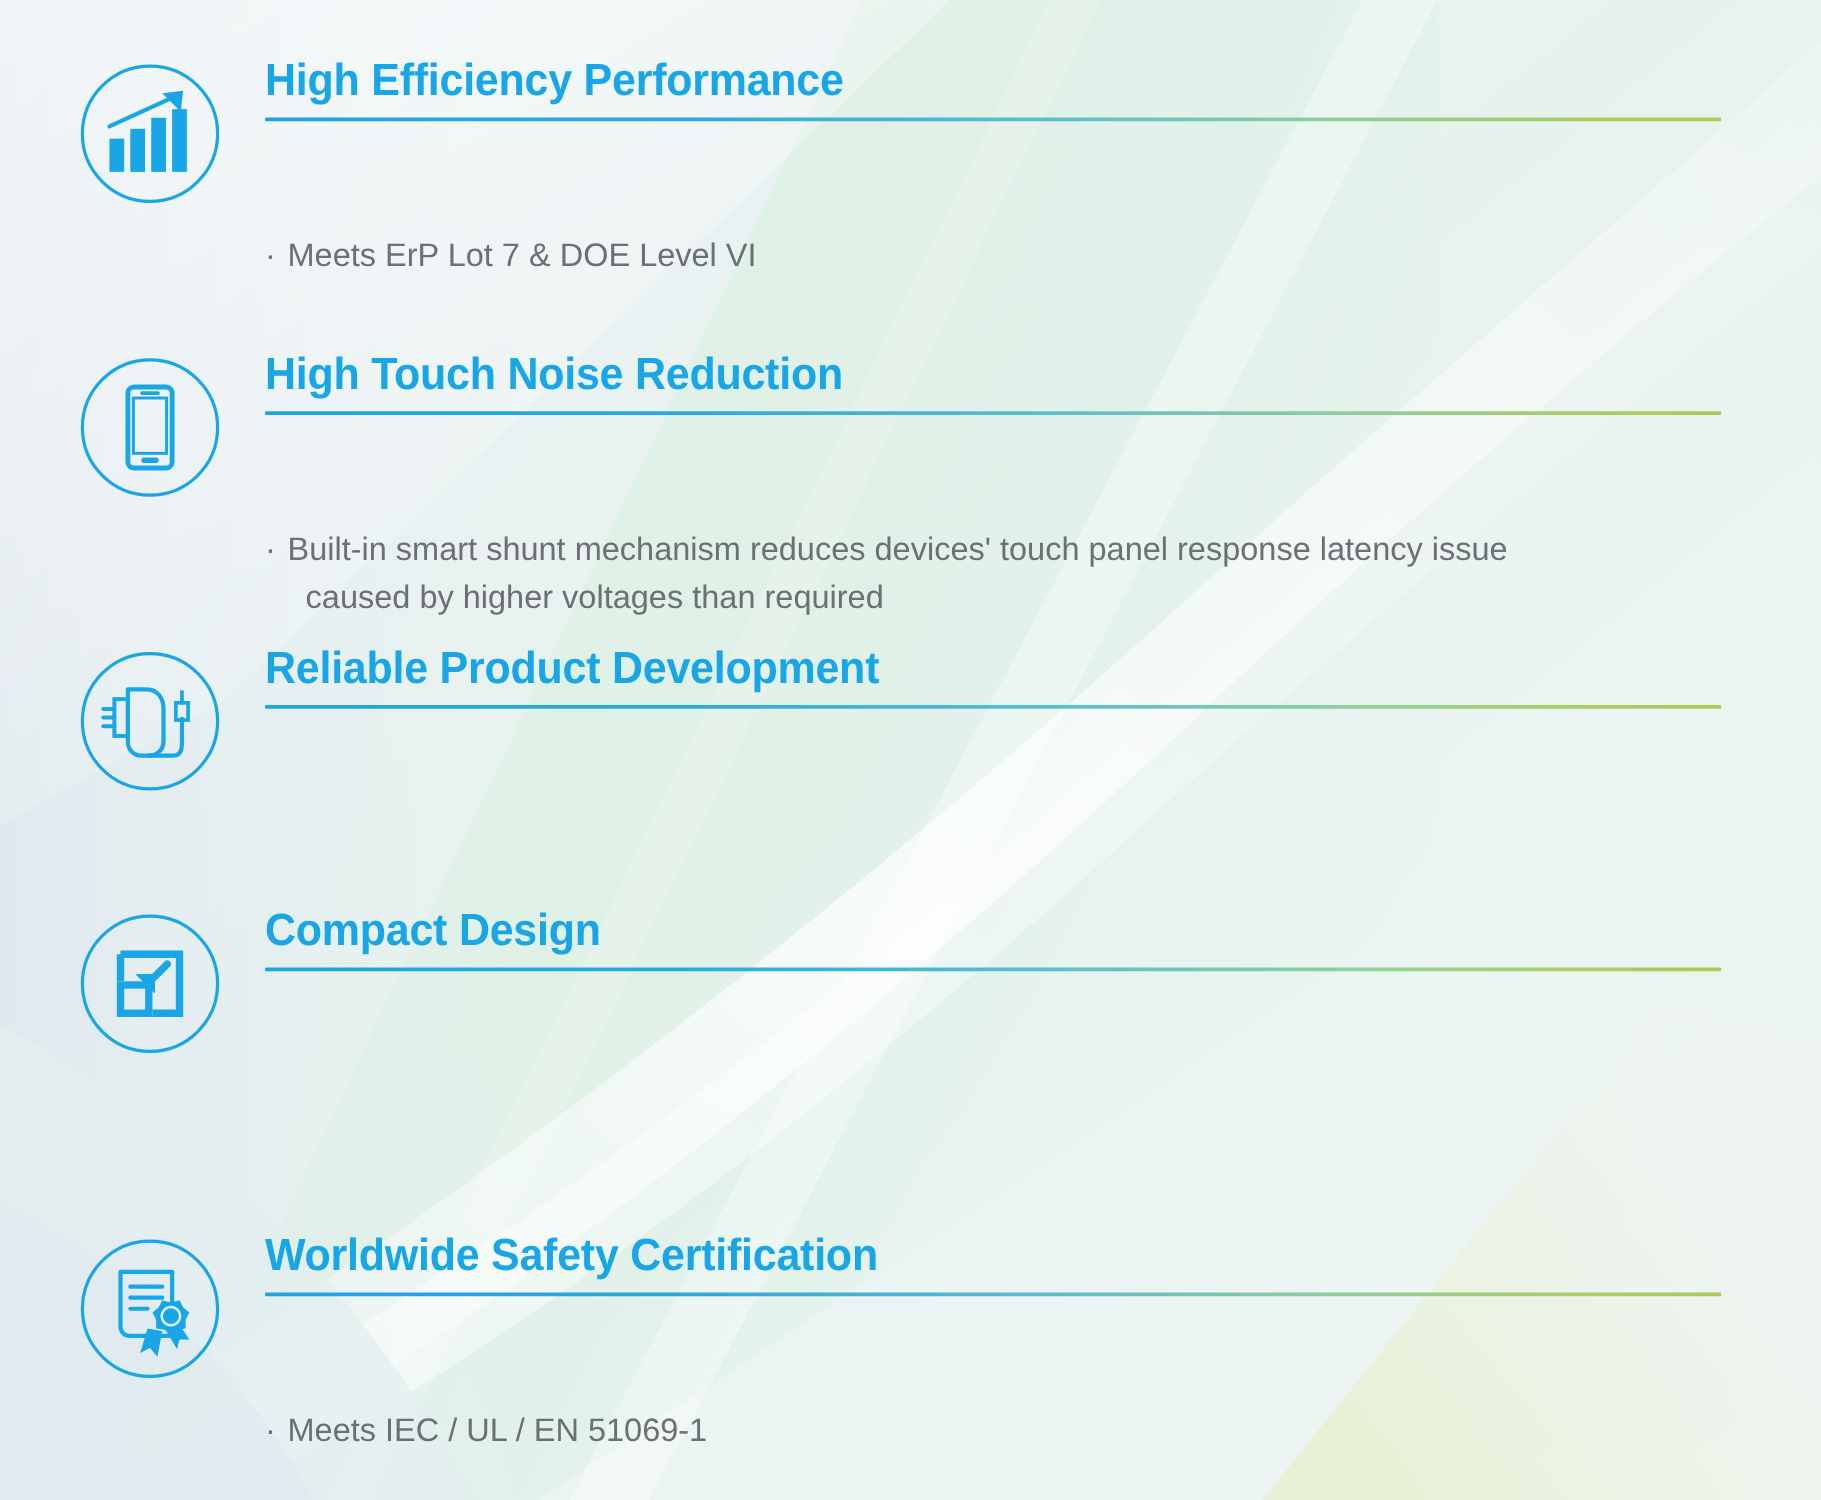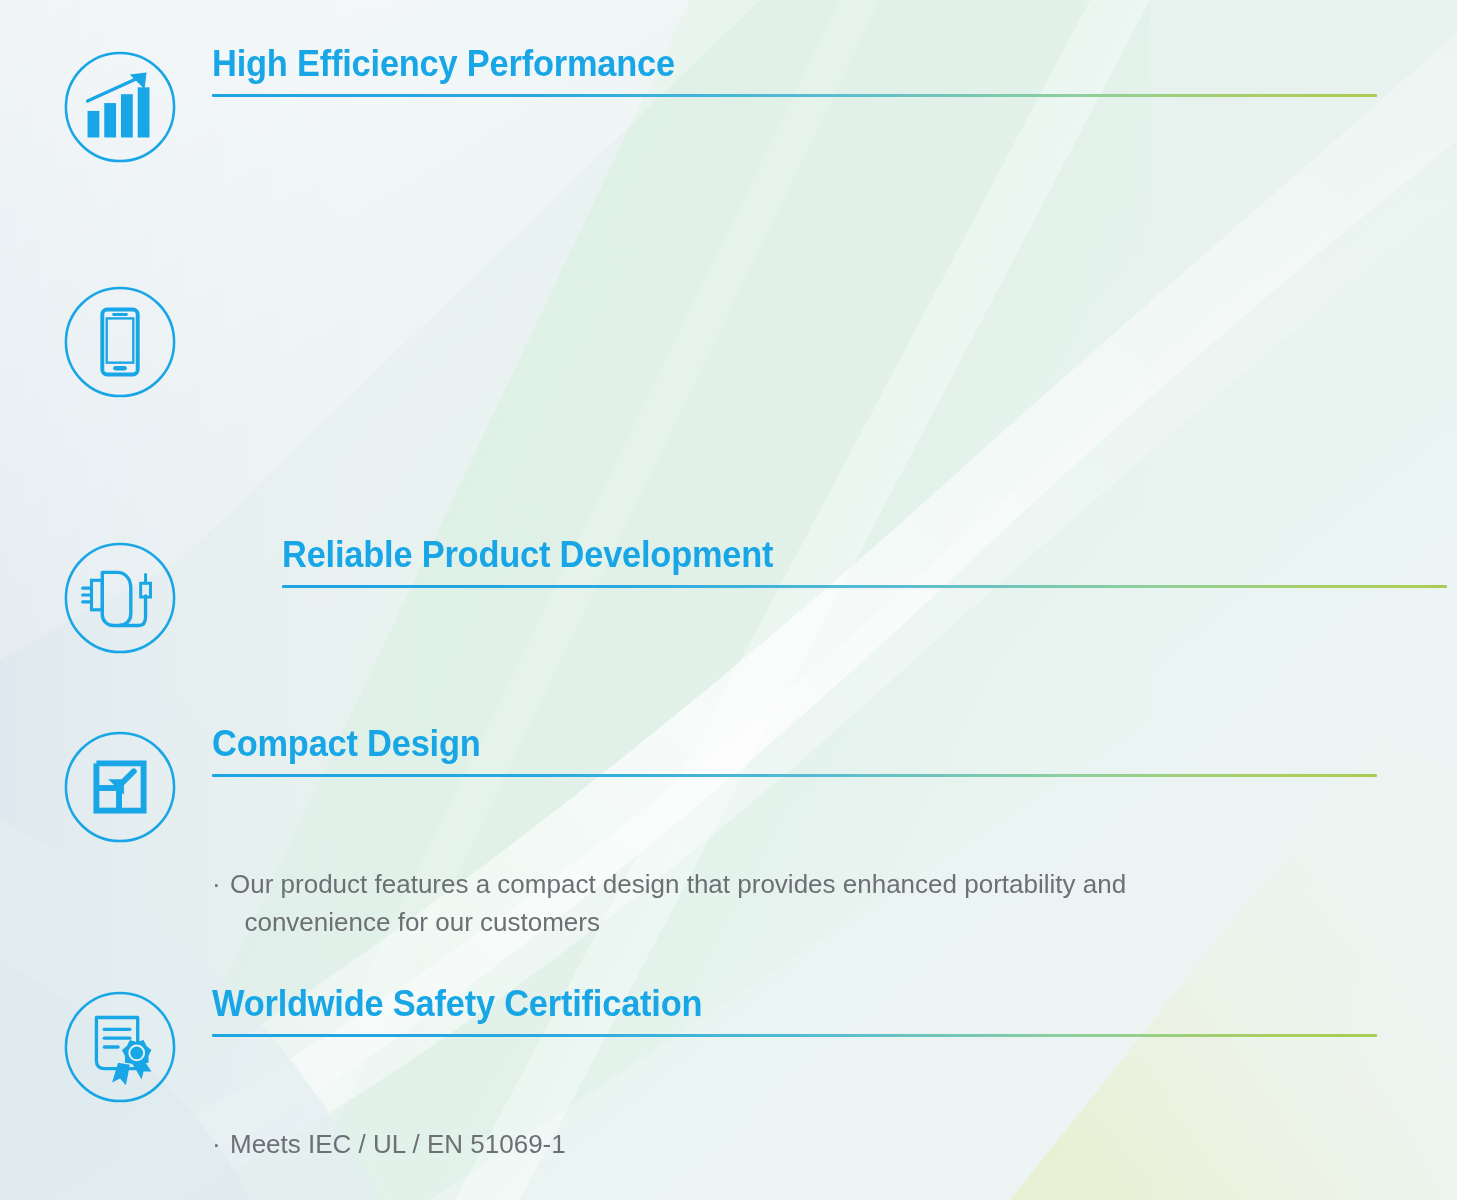--- a/index.html
+++ b/index.html
@@ -196,36 +196,47 @@
         <rect x="44" y="56" width="12" height="35" fill="#18a6e6"></rect>
         <rect x="61" y="47" width="12" height="44" fill="#18a6e6"></rect>
         <rect x="78" y="40" width="12" height="51" fill="#18a6e6"></rect>
         <path d="M 27,54 L 84,28" fill="none" stroke="#18a6e6" stroke-width="3.4" stroke-linecap="round"></path>
         <path d="M 70,27 L 87,25 L 85,42 Z" fill="#18a6e6"></path>
       </svg>
     </div>
     <div class="feature-body">
       <h2 class="feature-title">High Efficiency Performance</h2>
       <div class="feature-divider"></div>
+      <div class="feature-desc">
+        <span class="bullet-line">Meets ErP Lot 7 &amp; DOE Level VI</span>
+      </div>
     </div>
   </section>
 
   <section class="feature-row" style="top:281px;">
     <div class="icon-wrap">
       <svg class="icon-circle" viewBox="0 0 120 120" xmlns="http://www.w3.org/2000/svg">
         <circle cx="60" cy="60" r="55" fill="none" stroke="#18a6e6" stroke-width="2.6"></circle>
         <rect x="42" y="27" width="36" height="66" rx="5" ry="5" fill="none" stroke="#18a6e6" stroke-width="4"></rect>
         <rect x="46.5" y="36" width="27" height="45" fill="none" stroke="#18a6e6" stroke-width="2.4"></rect>
         <rect x="52" y="30.5" width="16" height="3" rx="1.5" fill="#18a6e6"></rect>
         <rect x="53" y="84.5" width="14" height="4.4" rx="2.2" fill="#18a6e6"></rect>
       </svg>
     </div>
-  </section>
-
-  <section class="feature-row" style="top:537px;justify-content:space-between;">
+    <div class="feature-body">
+      <h2 class="feature-title">High Touch Noise Reduction</h2>
+      <div class="feature-divider"></div>
+      <div class="feature-desc">
+        <span class="bullet-line">Built-in smart shunt mechanism reduces devices' touch panel response latency issue
+  caused by higher voltages than required</span>
+      </div>
+    </div>
+  </section>
+
+  <section class="feature-row" style="top:516px;">
     <div class="icon-wrap">
       <svg class="icon-circle" viewBox="0 0 120 120" xmlns="http://www.w3.org/2000/svg">
         <circle cx="60" cy="60" r="55" fill="none" stroke="#18a6e6" stroke-width="2.6"></circle>
 
         <path d="M 42,34 L 57,34 C 66,34 71,41 71,50 L 71,76
                  C 71,83 66,88 59,88 L 53,88 C 47,88 42,83 42,77 L 42,34 Z" fill="none" stroke="#18a6e6" stroke-width="3.4" stroke-linejoin="round"></path>
 
         <rect x="31" y="42" width="11" height="30" fill="none" stroke="#18a6e6" stroke-width="3.2"></rect>
         <line x1="22" y1="50" x2="31" y2="50" stroke="#18a6e6" stroke-width="3.2" stroke-linecap="round"></line>
         <line x1="22" y1="57" x2="31" y2="57" stroke="#18a6e6" stroke-width="3.2" stroke-linecap="round"></line>
@@ -255,24 +266,20 @@
 
         <rect x="36" y="61" width="23" height="23" fill="none" stroke="#18a6e6" stroke-width="6"></rect>
 
         <path d="M 74,44 L 58,60" fill="none" stroke="#18a6e6" stroke-width="6" stroke-linecap="round"></path>
         <path d="M 72,62 L 56,62 L 56,46 Z" fill="#18a6e6" transform="rotate(180 60 57)"></path>
       </svg>
     </div>
     <div class="feature-body">
       <h2 class="feature-title">Compact Design</h2>
       <div class="feature-divider"></div>
-      <div class="feature-desc">
-        <span class="bullet-line">Our product features a compact design that provides enhanced portability and
-  convenience for our customers</span>
-      </div>
     </div>
   </section>
 
   <section class="feature-row" style="top:986px;">
     <div class="icon-wrap">
       <svg class="icon-circle" viewBox="0 0 120 120" xmlns="http://www.w3.org/2000/svg">
         <circle cx="60" cy="60" r="55" fill="none" stroke="#18a6e6" stroke-width="2.6"></circle>
 
         <path d="M 36,30 L 78,30 L 78,82 L 44,82 C 39,82 36,79 36,74 Z" fill="none" stroke="#18a6e6" stroke-width="3.4" stroke-linejoin="round"></path>
         <line x1="44" y1="42" x2="70" y2="42" stroke="#18a6e6" stroke-width="3.4" stroke-linecap="round"></line>

